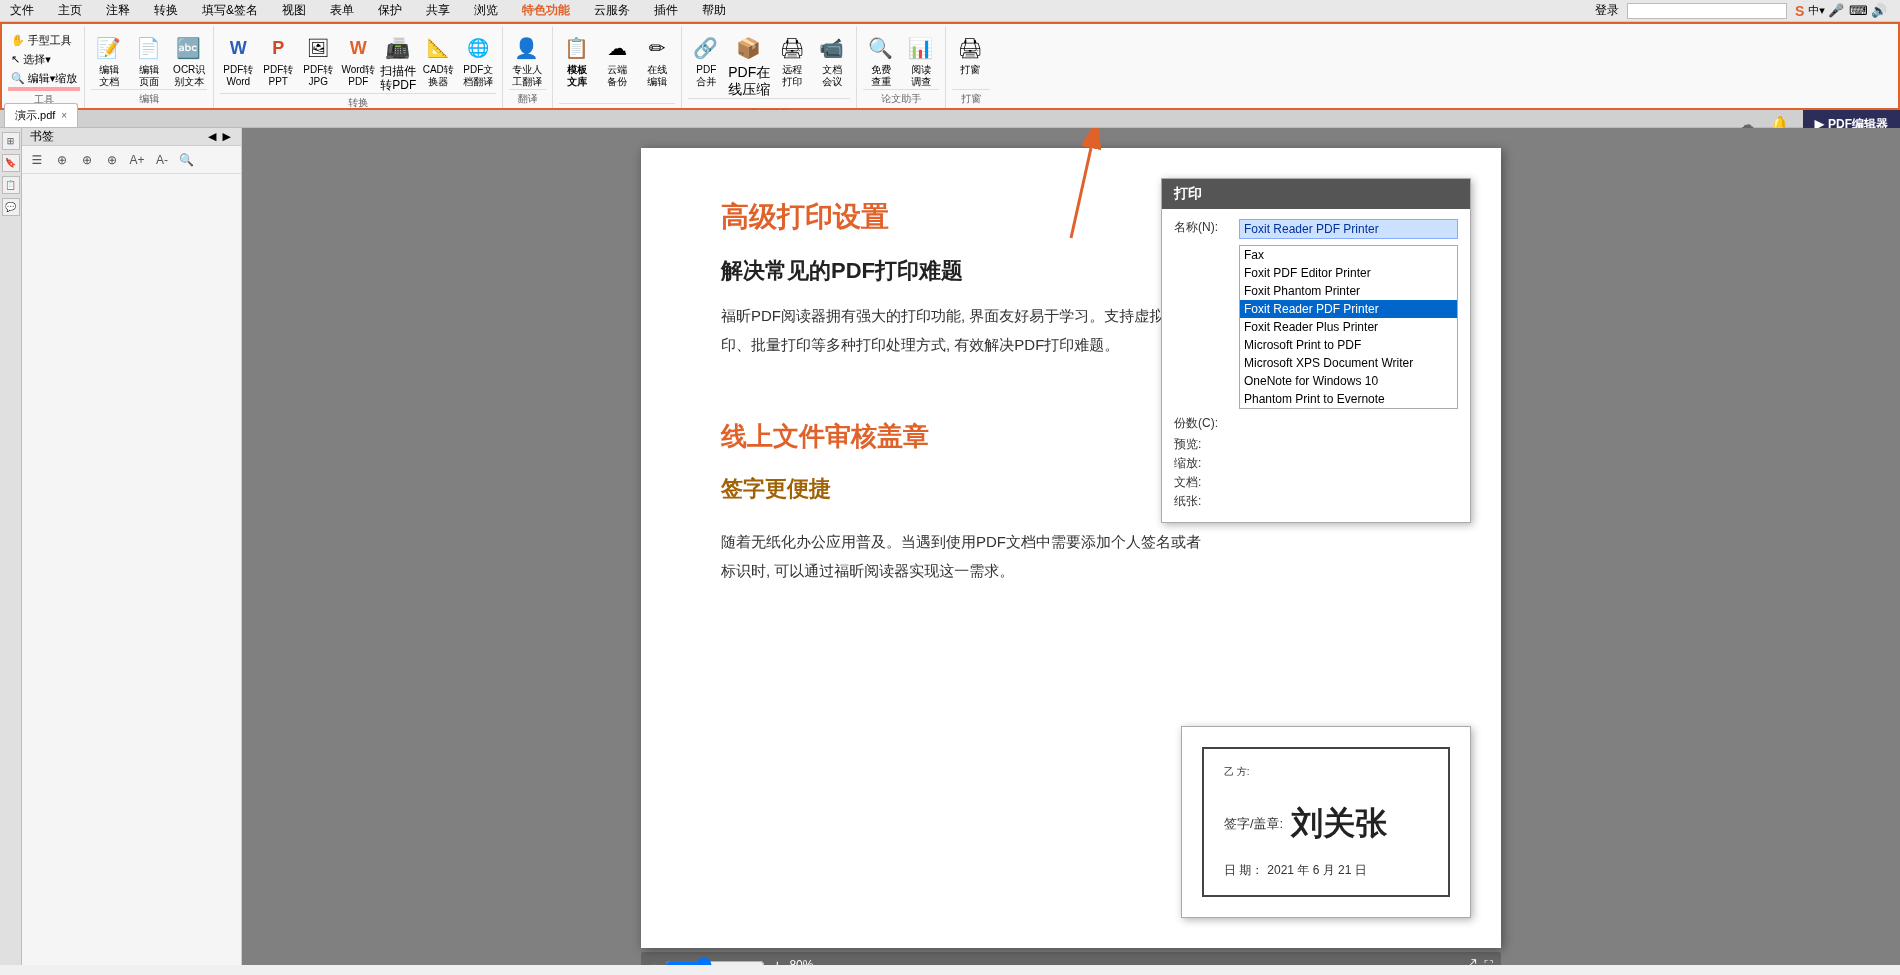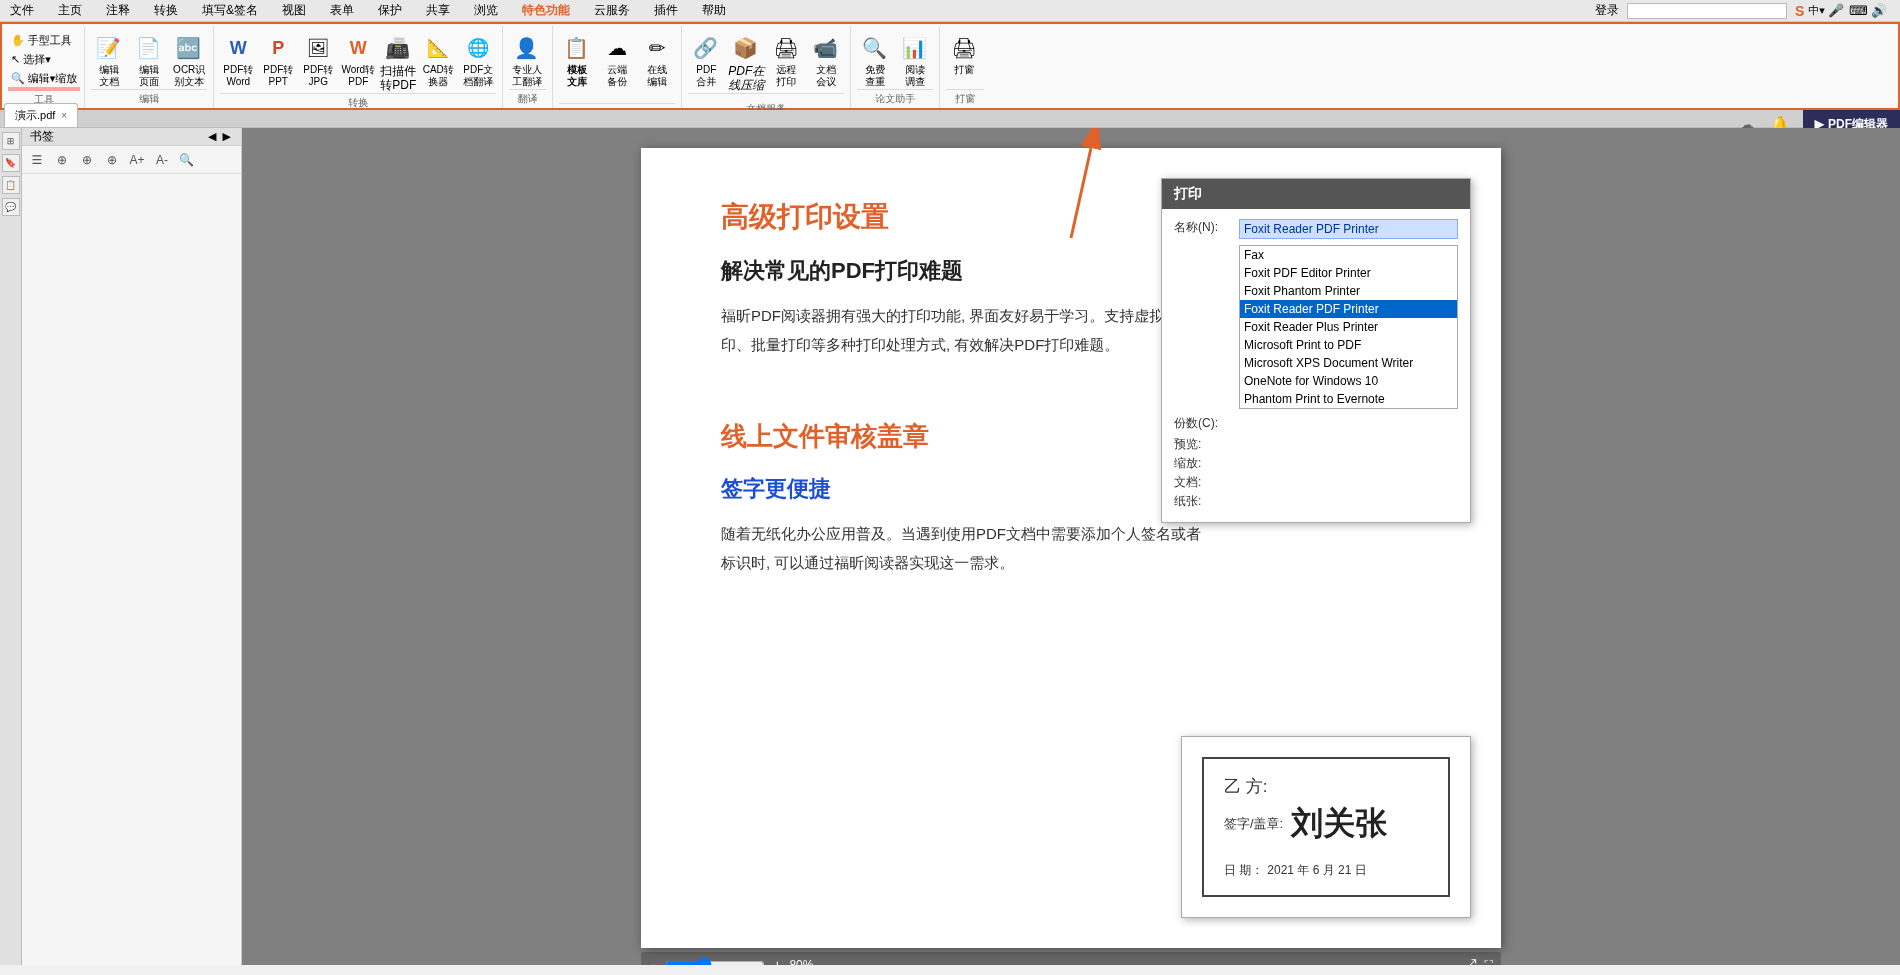--- a/index.html
+++ b/index.html
@@ -139,21 +139,21 @@
   </div>
 
   <div style="display:flex; flex-direction:column; border-right:1px solid #ddd; padding:2px 6px;">
     <div style="flex:1; display:flex; gap:4px; padding-top:4px; align-items:flex-start;">
       <div style="display:flex; flex-direction:column; align-items:center; cursor:pointer; min-width:36px;">
         <div style="width:32px; height:32px; display:flex; align-items:center; justify-content:center; font-size:20px;">🔗</div>
         <span style="font-size:10px; text-align:center; line-height:1.2;">PDF<br>合并</span>
       </div>
       <div style="display:flex; flex-direction:column; align-items:center; cursor:pointer; min-width:36px;">
         <div style="width:32px; height:32px; display:flex; align-items:center; justify-content:center; font-size:20px;">📦</div>
-        <span style="font-size:12px; text-align:center; line-height:1.2;font-style:italic;">PDF在<br>线压缩</span>
+        <span style="font-size:14px; text-align:center; line-height:1.2;">PDF在<br>线压缩</span>
       </div>
       <div style="display:flex; flex-direction:column; align-items:center; cursor:pointer; min-width:36px;">
         <div style="width:32px; height:32px; display:flex; align-items:center; justify-content:center; font-size:20px;">🖨</div>
         <span style="font-size:10px; text-align:center; line-height:1.2;">远程<br>打印</span>
       </div>
       <div style="display:flex; flex-direction:column; align-items:center; cursor:pointer; min-width:36px;">
         <div style="width:32px; height:32px; display:flex; align-items:center; justify-content:center; font-size:20px;">📹</div>
         <span style="font-size:10px; text-align:center; line-height:1.2;">文档<br>会议</span>
       </div>
     </div>
@@ -280,27 +280,27 @@
             <span style="width:65px; color:#333; flex-shrink:0;">文档:</span>
           </div>
           <div style="display:flex; align-items:center; margin-bottom:2px; font-size:12px;">
             <span style="width:65px; color:#333; flex-shrink:0;">纸张:</span>
           </div>
         </div>
       </div>
 
       <div style="margin-top:60px;">
         <div style="font-size:26px; font-weight:bold; color:#e0622a; margin-bottom:20px; font-family:'Microsoft YaHei',SimSun,Arial,sans-serif;">线上文件审核盖章</div>
-        <div style="font-size:22px; font-weight:bold; color:#1d4ed8; margin-bottom:16px; font-family:'Microsoft YaHei',SimSun,Arial,sans-serif;">签字更便捷</div>
+        <div style="font-size:22px; font-weight:bold; color:#a16207; margin-bottom:24px; font-family:'Microsoft YaHei',SimSun,Arial,sans-serif;">签字更便捷</div>
         <div style="font-size:15px; line-height:1.9; color:#333; font-family:'Microsoft YaHei',SimSun,Arial,sans-serif; max-width:480px;">随着无纸化办公应用普及。当遇到使用PDF文档中需要添加个人签名或者标识时, 可以通过福昕阅读器实现这一需求。</div>
       </div>
 
       <div style="position:absolute; right:30px; bottom:30px; width:290px; border:1px solid #aaa; background:white; box-shadow:2px 2px 8px rgba(0,0,0,0.3); padding:20px;">
         <div style="border:2px solid #444; padding:16px 20px;">
-          <div style="display:flex; align-items:flex-end; margin-bottom:4px; font-size:17px;">
+          <div style="display:flex; align-items:flex-end; margin-bottom:23px; font-size:10px;">
             <span style="color:#333;">乙 方:</span>
           </div>
           <div style="display:flex; align-items:center; margin-bottom:16px;">
             <span style="font-size:13px; color:#333; margin-right:8px;">签字/盖章:</span>
             <span style="font-size:32px; font-weight:bold; color:#222; font-family:STKaiti,KaiTi,serif;">刘关张</span>
           </div>
           <div style="display:flex; align-items:center;">
             <span style="font-size:12px; color:#333;">日 期：</span>
             <span style="font-size:12px; color:#333; margin-left:4px;">2021 年 6 月 21 日</span>
           </div>

